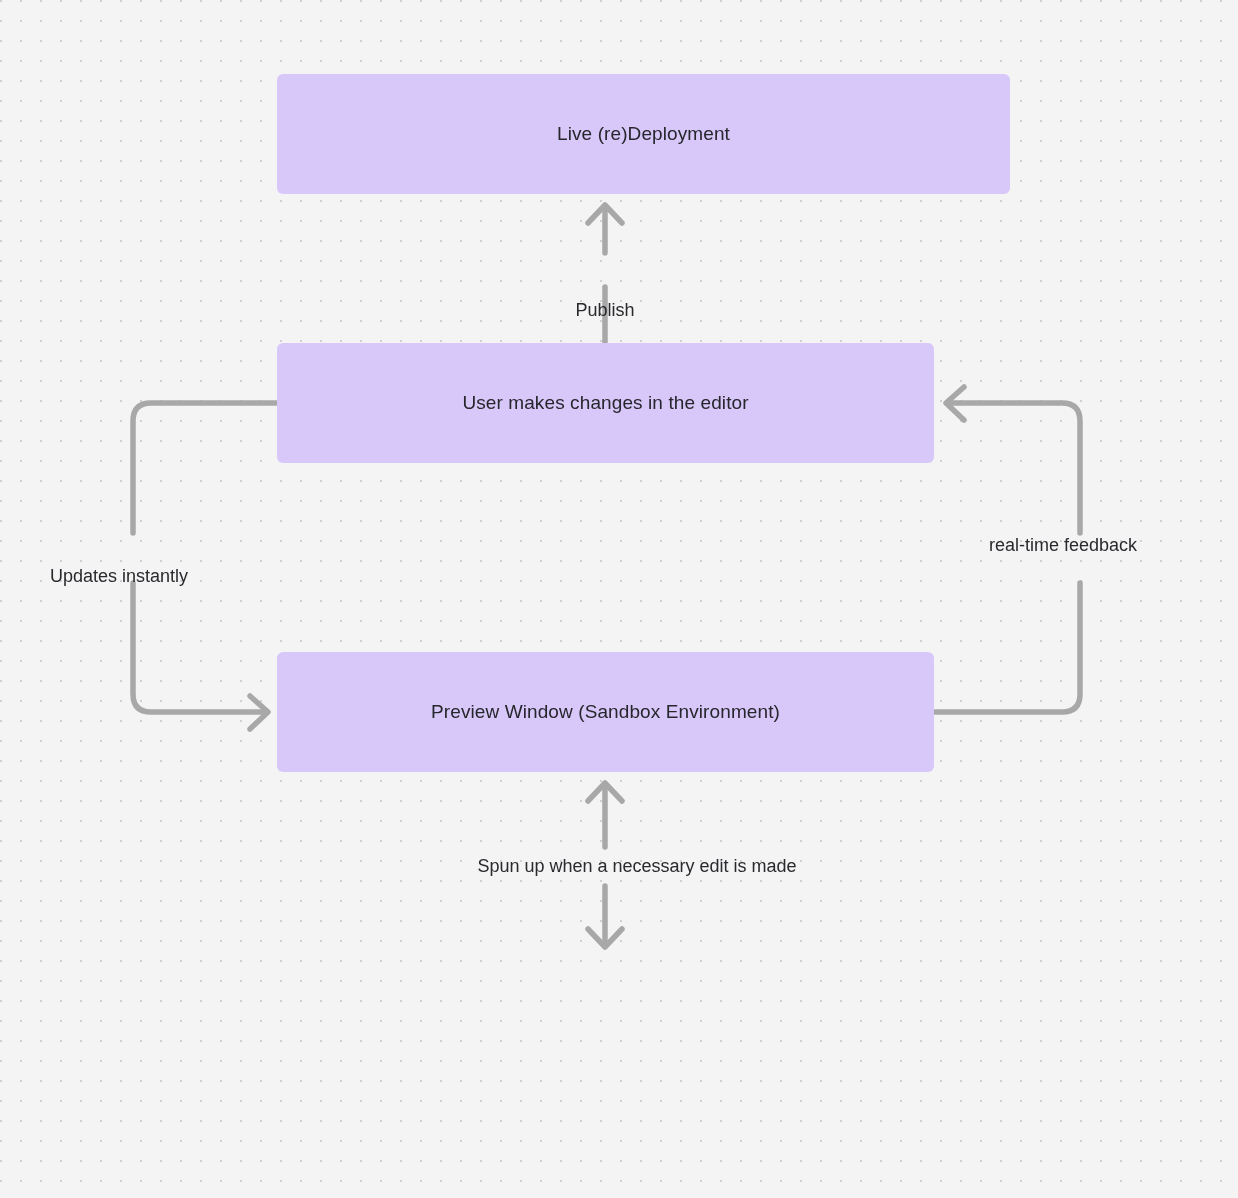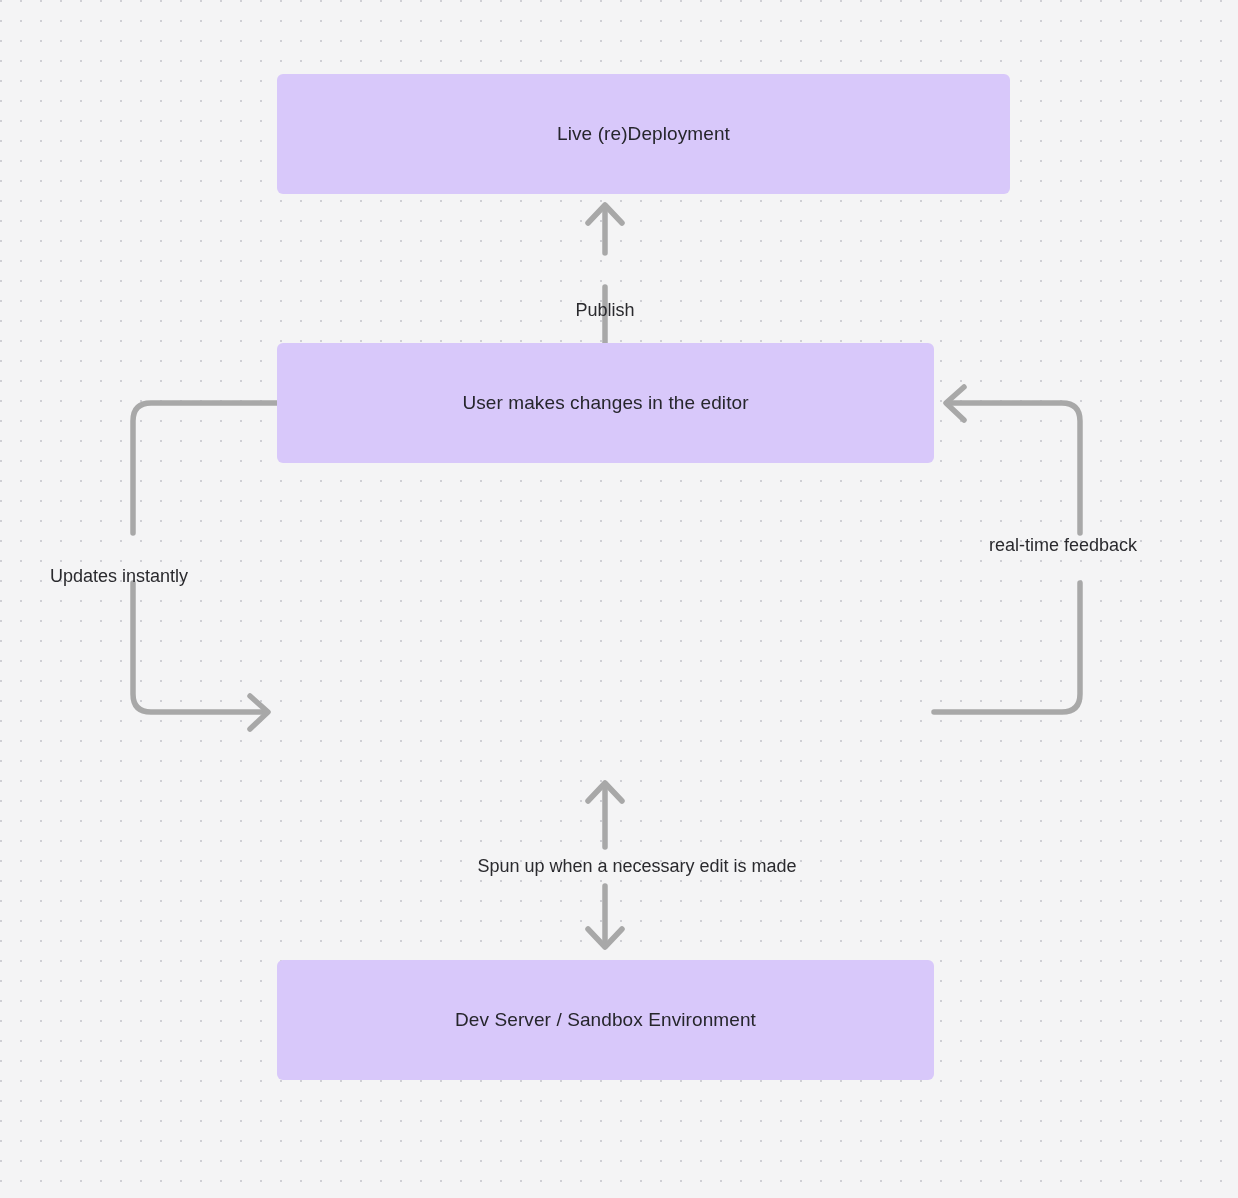--- a/index.html
+++ b/index.html
@@ -86,24 +86,24 @@
   </svg>
 
   <div class="node" style="left:277px; top:74px; width:733px; height:120px;">
     <span class="node-label">Live (re)Deployment</span>
   </div>
 
   <div class="node" style="left:277px; top:343px; width:657px; height:120px;">
     <span class="node-label">User makes changes in the editor</span>
   </div>
 
+  <div class="node" style="left:277px; top:652px; width:657px; height:120px;">
+    <span class="node-label">Preview Window (Sandbox Environment)</span>
+  </div>
 
-  <div class="node" style="left:277px; top:960px; width:657px; height:120px;">
-    <span class="node-label">Dev Server / Sandbox Environment</span>
-  </div>
 
   <div class="edge-label ctr" style="left:605px; top:270px;margin-top:40px;">Publish</div>
 
   <div class="edge-label" style="left:50px; top:548px;margin-top:19px;">Updates instantly</div>
 
   <div class="edge-label" style="left:989px; top:536px;">real-time feedback</div>
 
   <div class="edge-label ctr" style="left:637px; top:866px;">Spun up when a necessary edit is made</div>
 
 </div>

